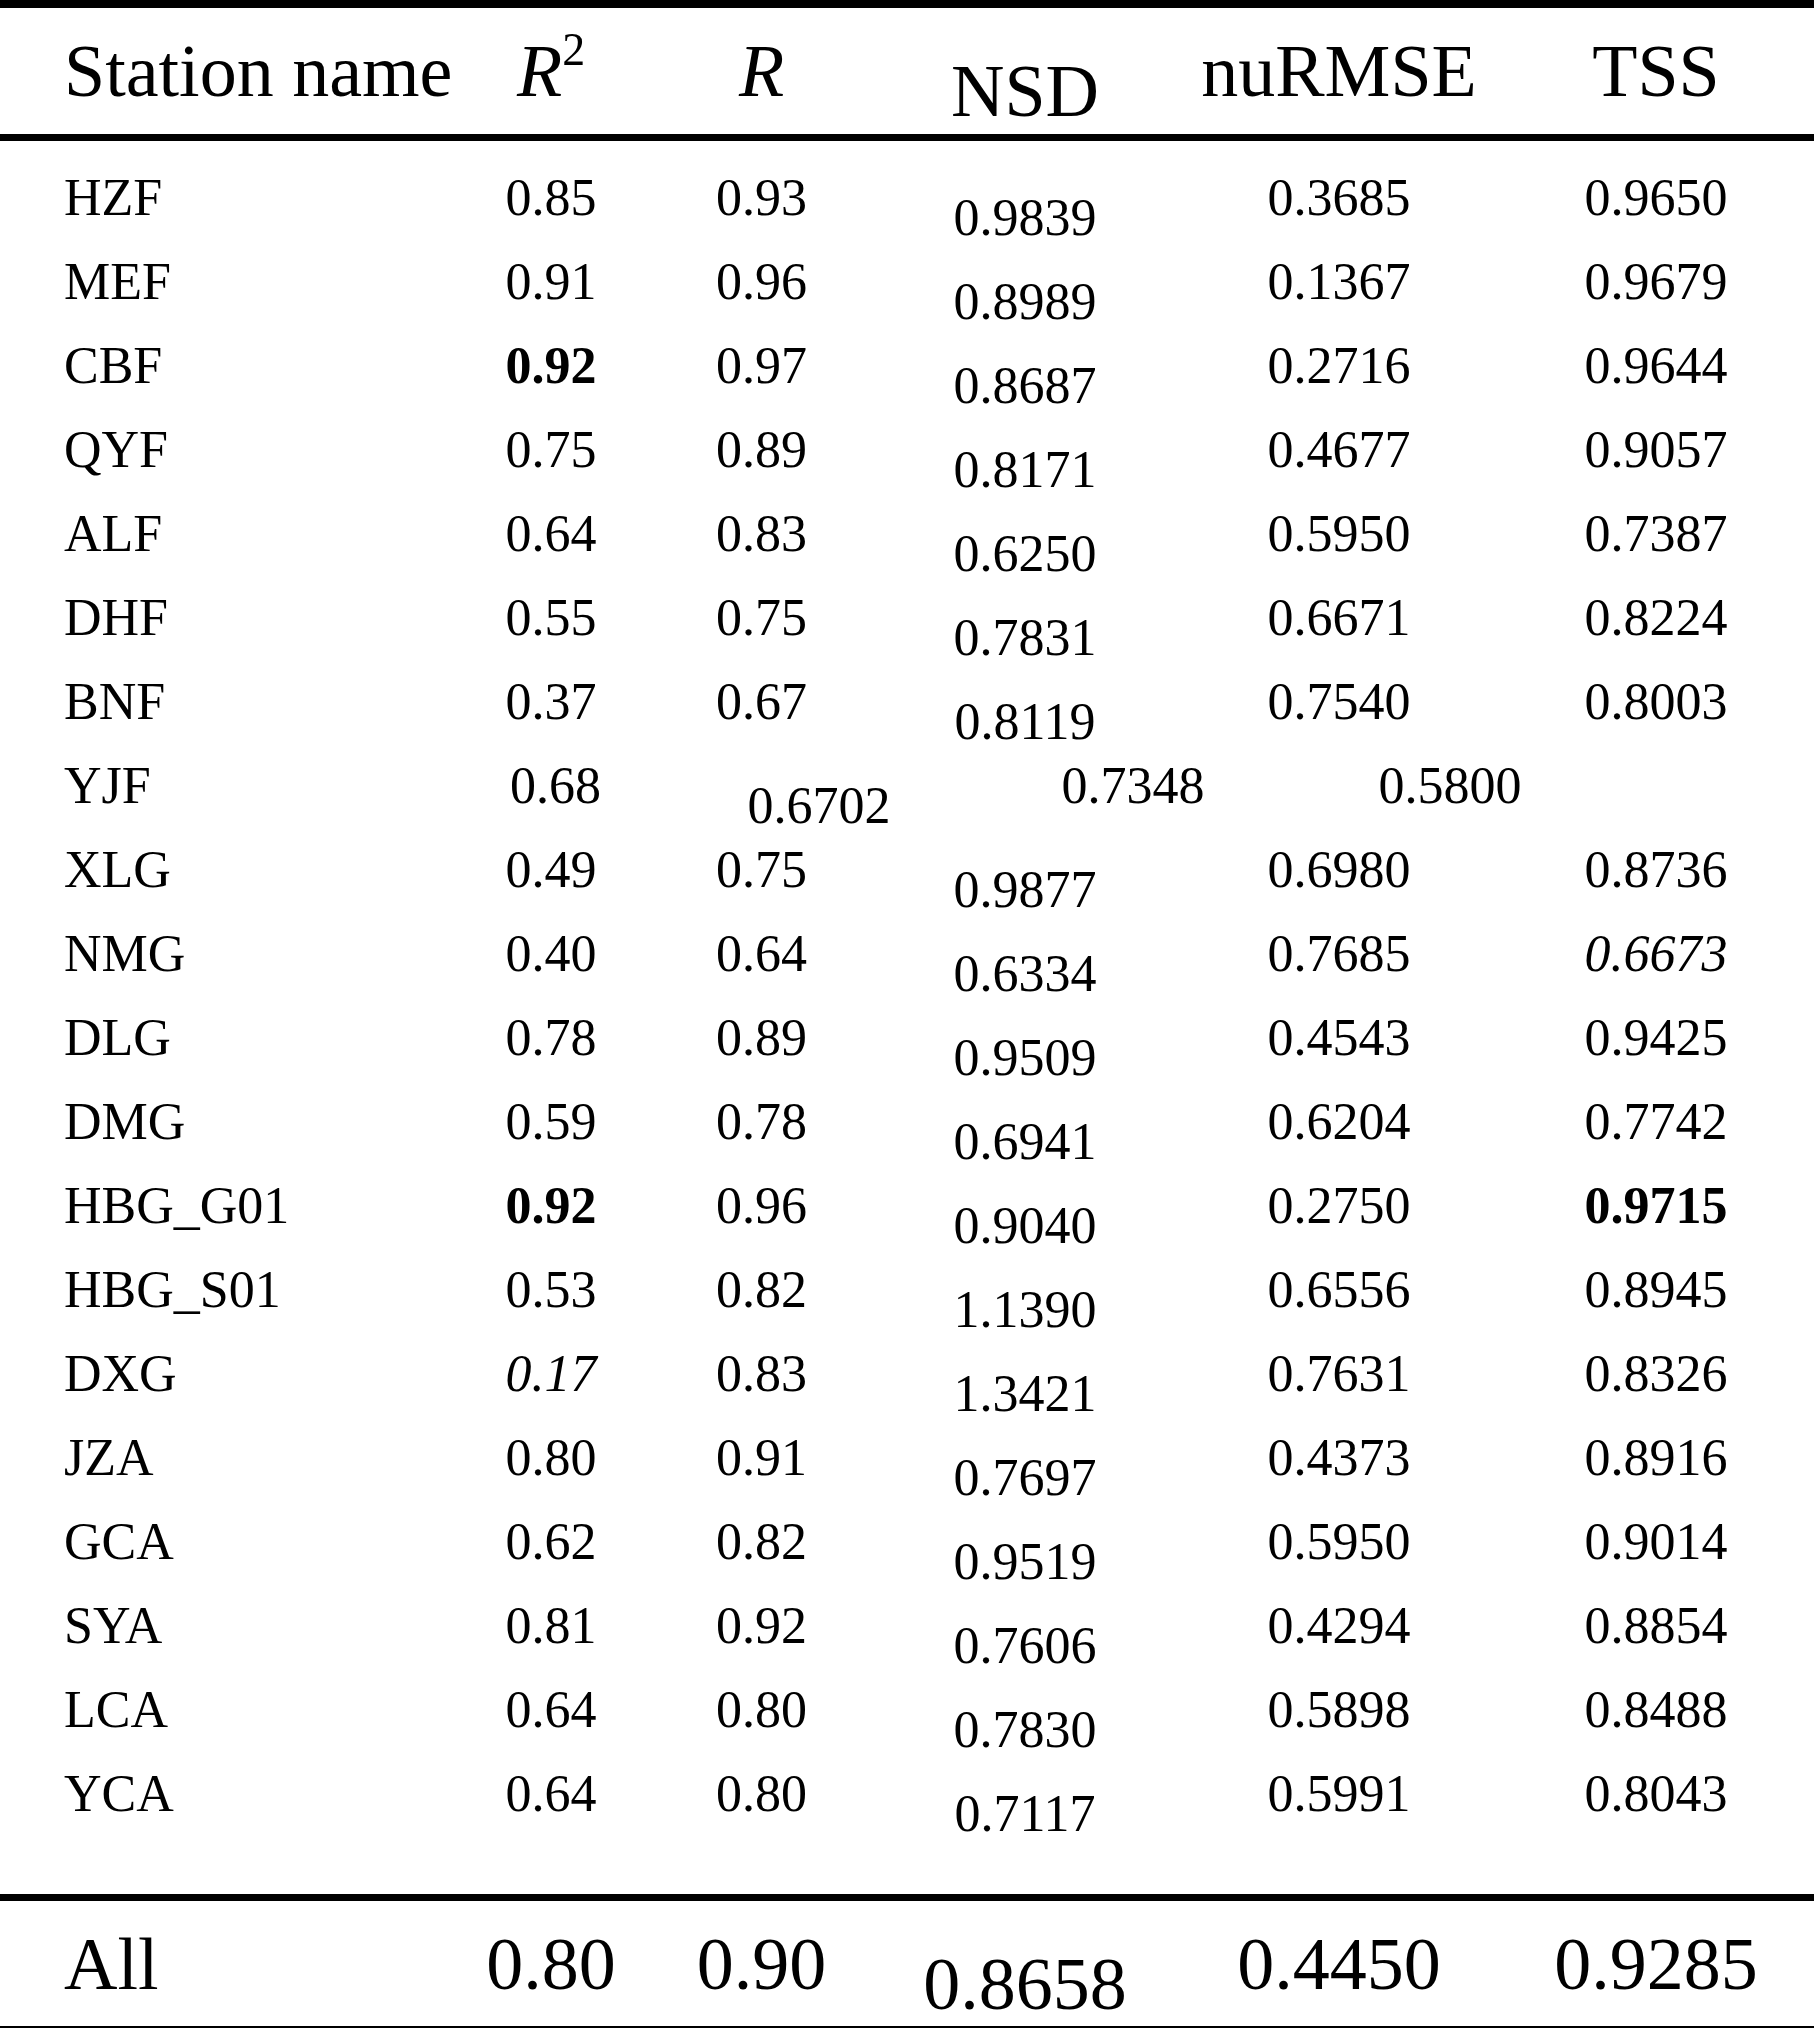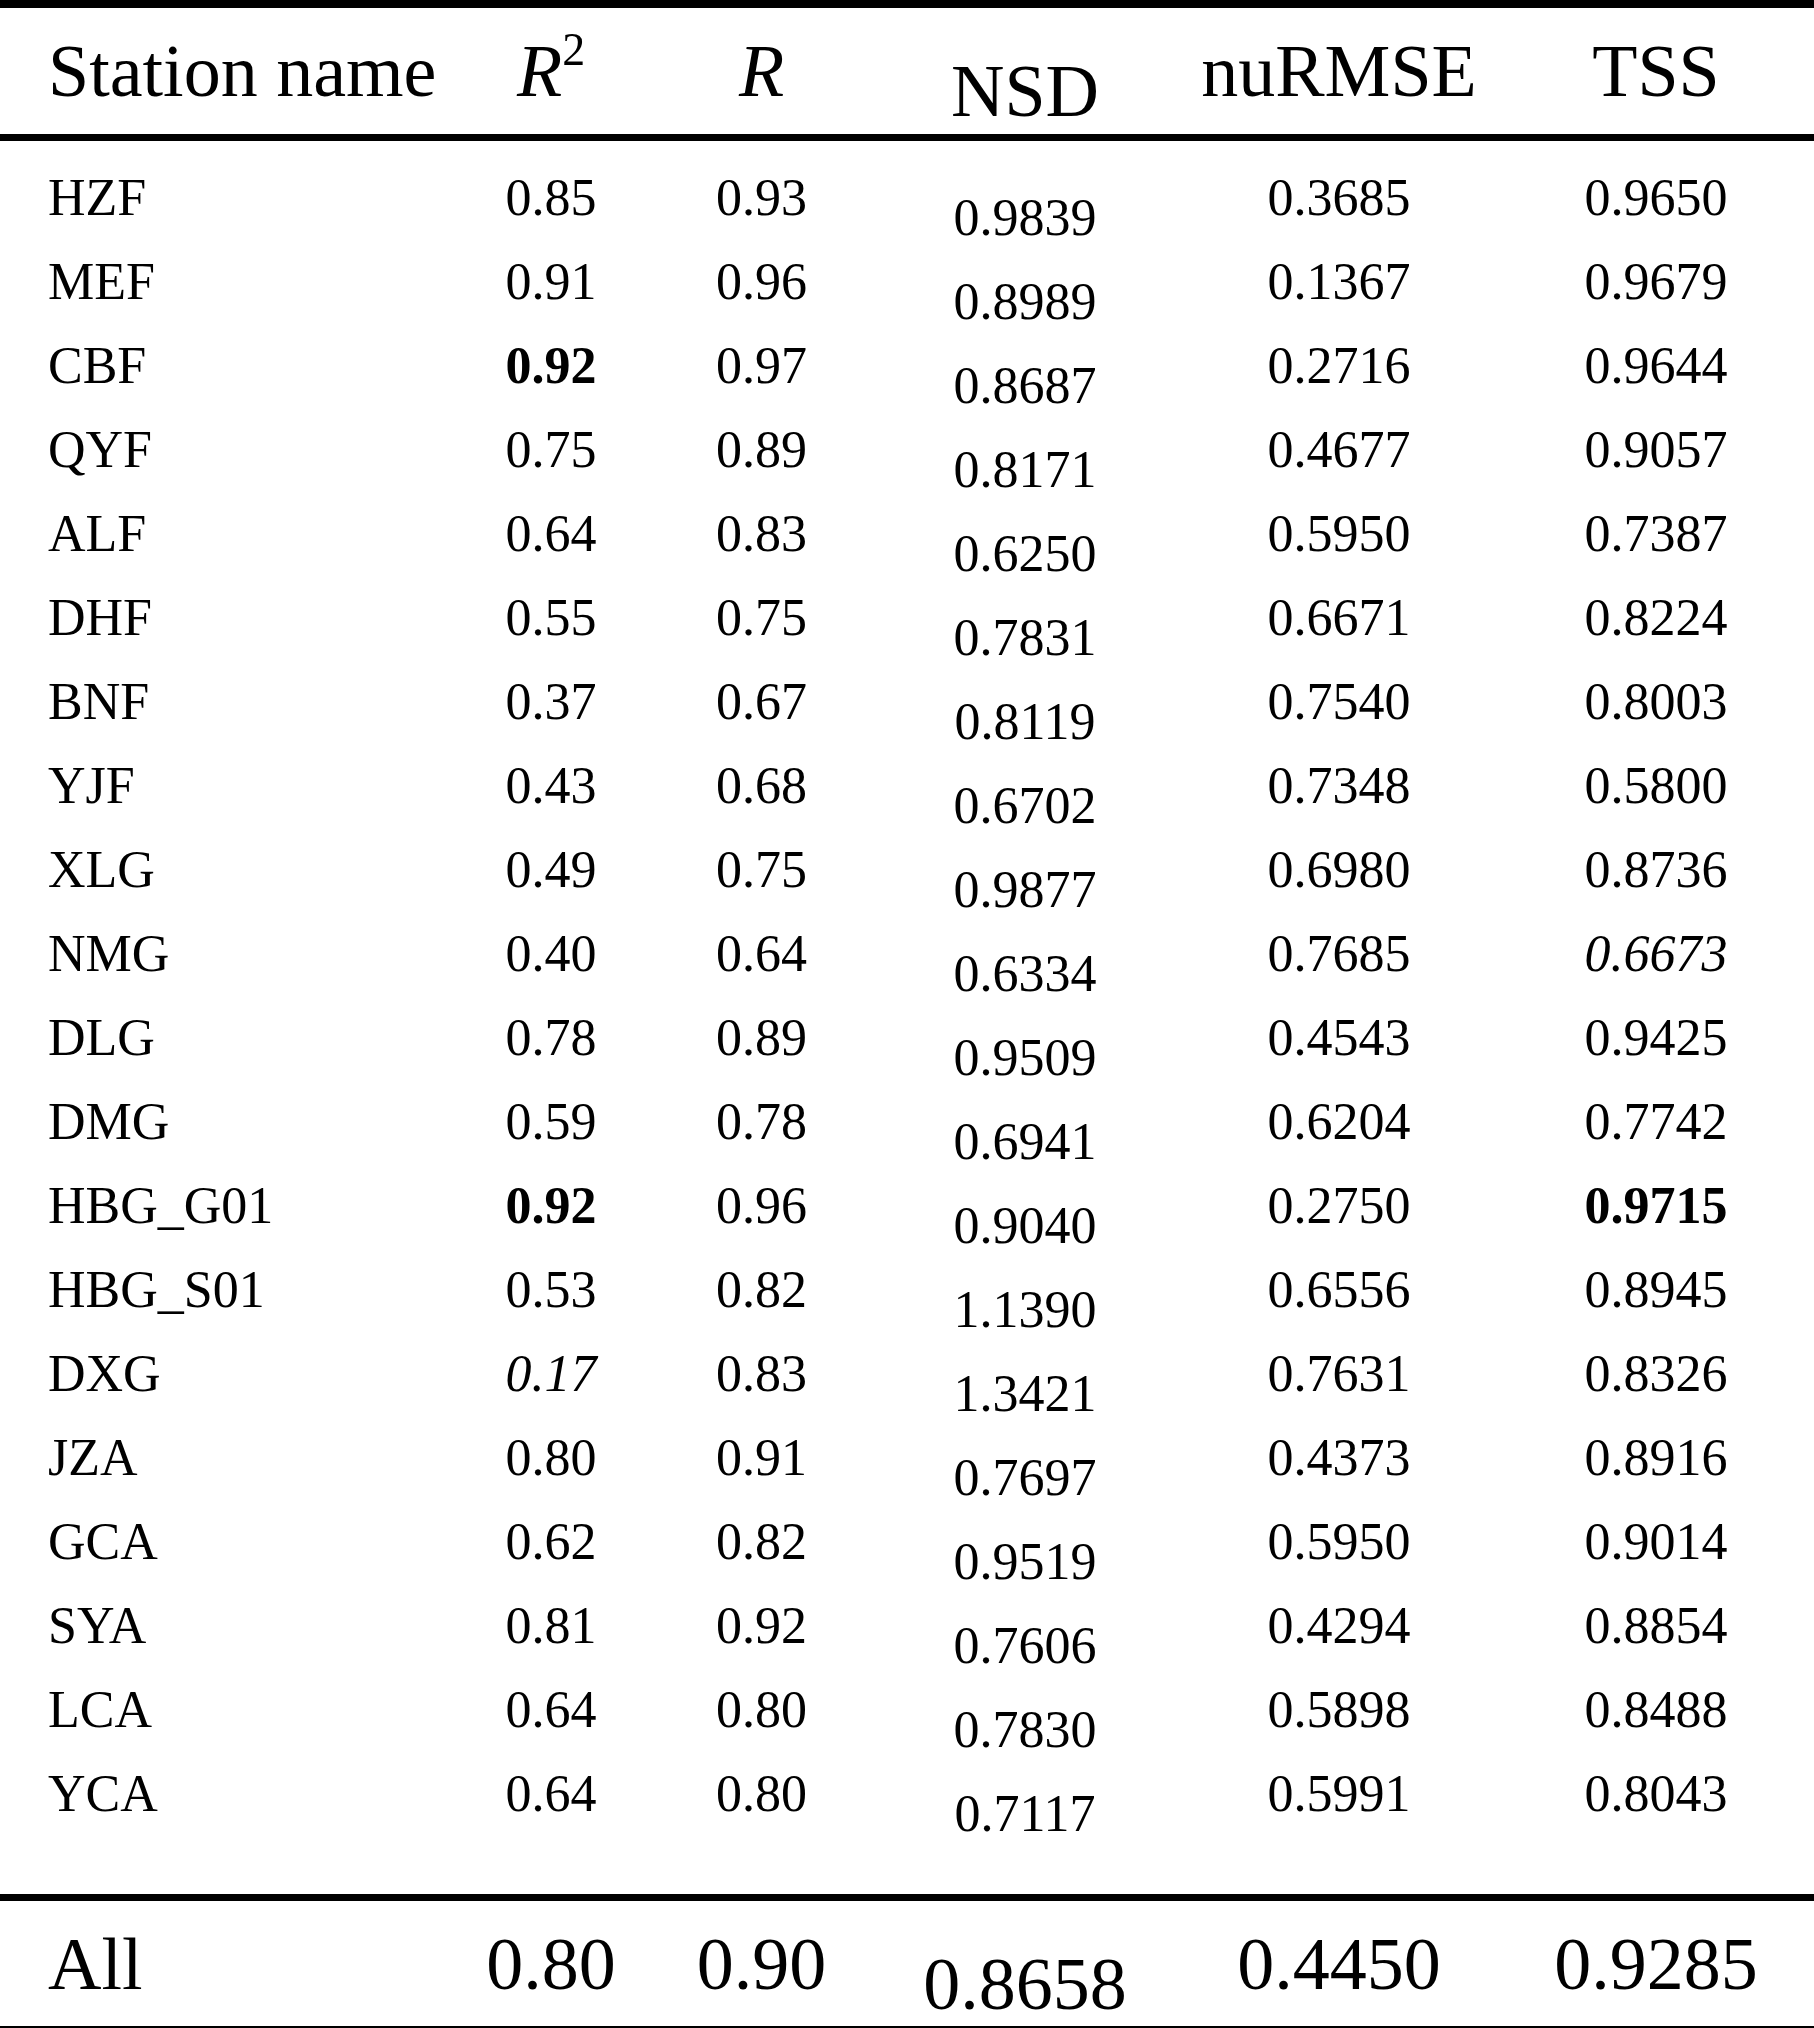--- a/index.html
+++ b/index.html
@@ -57,21 +57,21 @@
     align-items: center;
     font-size: 74px;
   }
 
   .cell {
     flex: none;
     text-align: center;
     white-space: nowrap;
     line-height: 1;
   }
-  .c0 { width: 448px; text-align: left; padding-left: 48px; box-sizing: border-box; }
+  .c0 { width: 448px; text-align: left; padding-left: 64px; box-sizing: border-box; }
   .c1 { width: 206px; }
   .c2 { width: 215px; }
   .c3 { width: 312px; margin-top: 40px; }
   .c4 { width: 316px; }
   .c5 { width: 318px; }
 
   .it  { font-style: italic; }
   .bld { font-weight: bold; }
 
   .hdr-row .cell sup {
@@ -154,21 +154,20 @@
         <div class="data-row">
           <div class="cell c0">BNF</div>
           <div class="cell c1">0.37</div>
           <div class="cell c2">0.67</div>
           <div class="cell c3">0.8119</div>
           <div class="cell c4">0.7540</div>
           <div class="cell c5">0.8003</div>
         </div>
         <div class="data-row">
           <div class="cell c0">YJF</div>
-          <div class="cell c1">0.43</div>
           <div class="cell c2">0.68</div>
           <div class="cell c3">0.6702</div>
           <div class="cell c4">0.7348</div>
           <div class="cell c5">0.5800</div>
         </div>
         <div class="data-row">
           <div class="cell c0">XLG</div>
           <div class="cell c1">0.49</div>
           <div class="cell c2">0.75</div>
           <div class="cell c3">0.9877</div>

